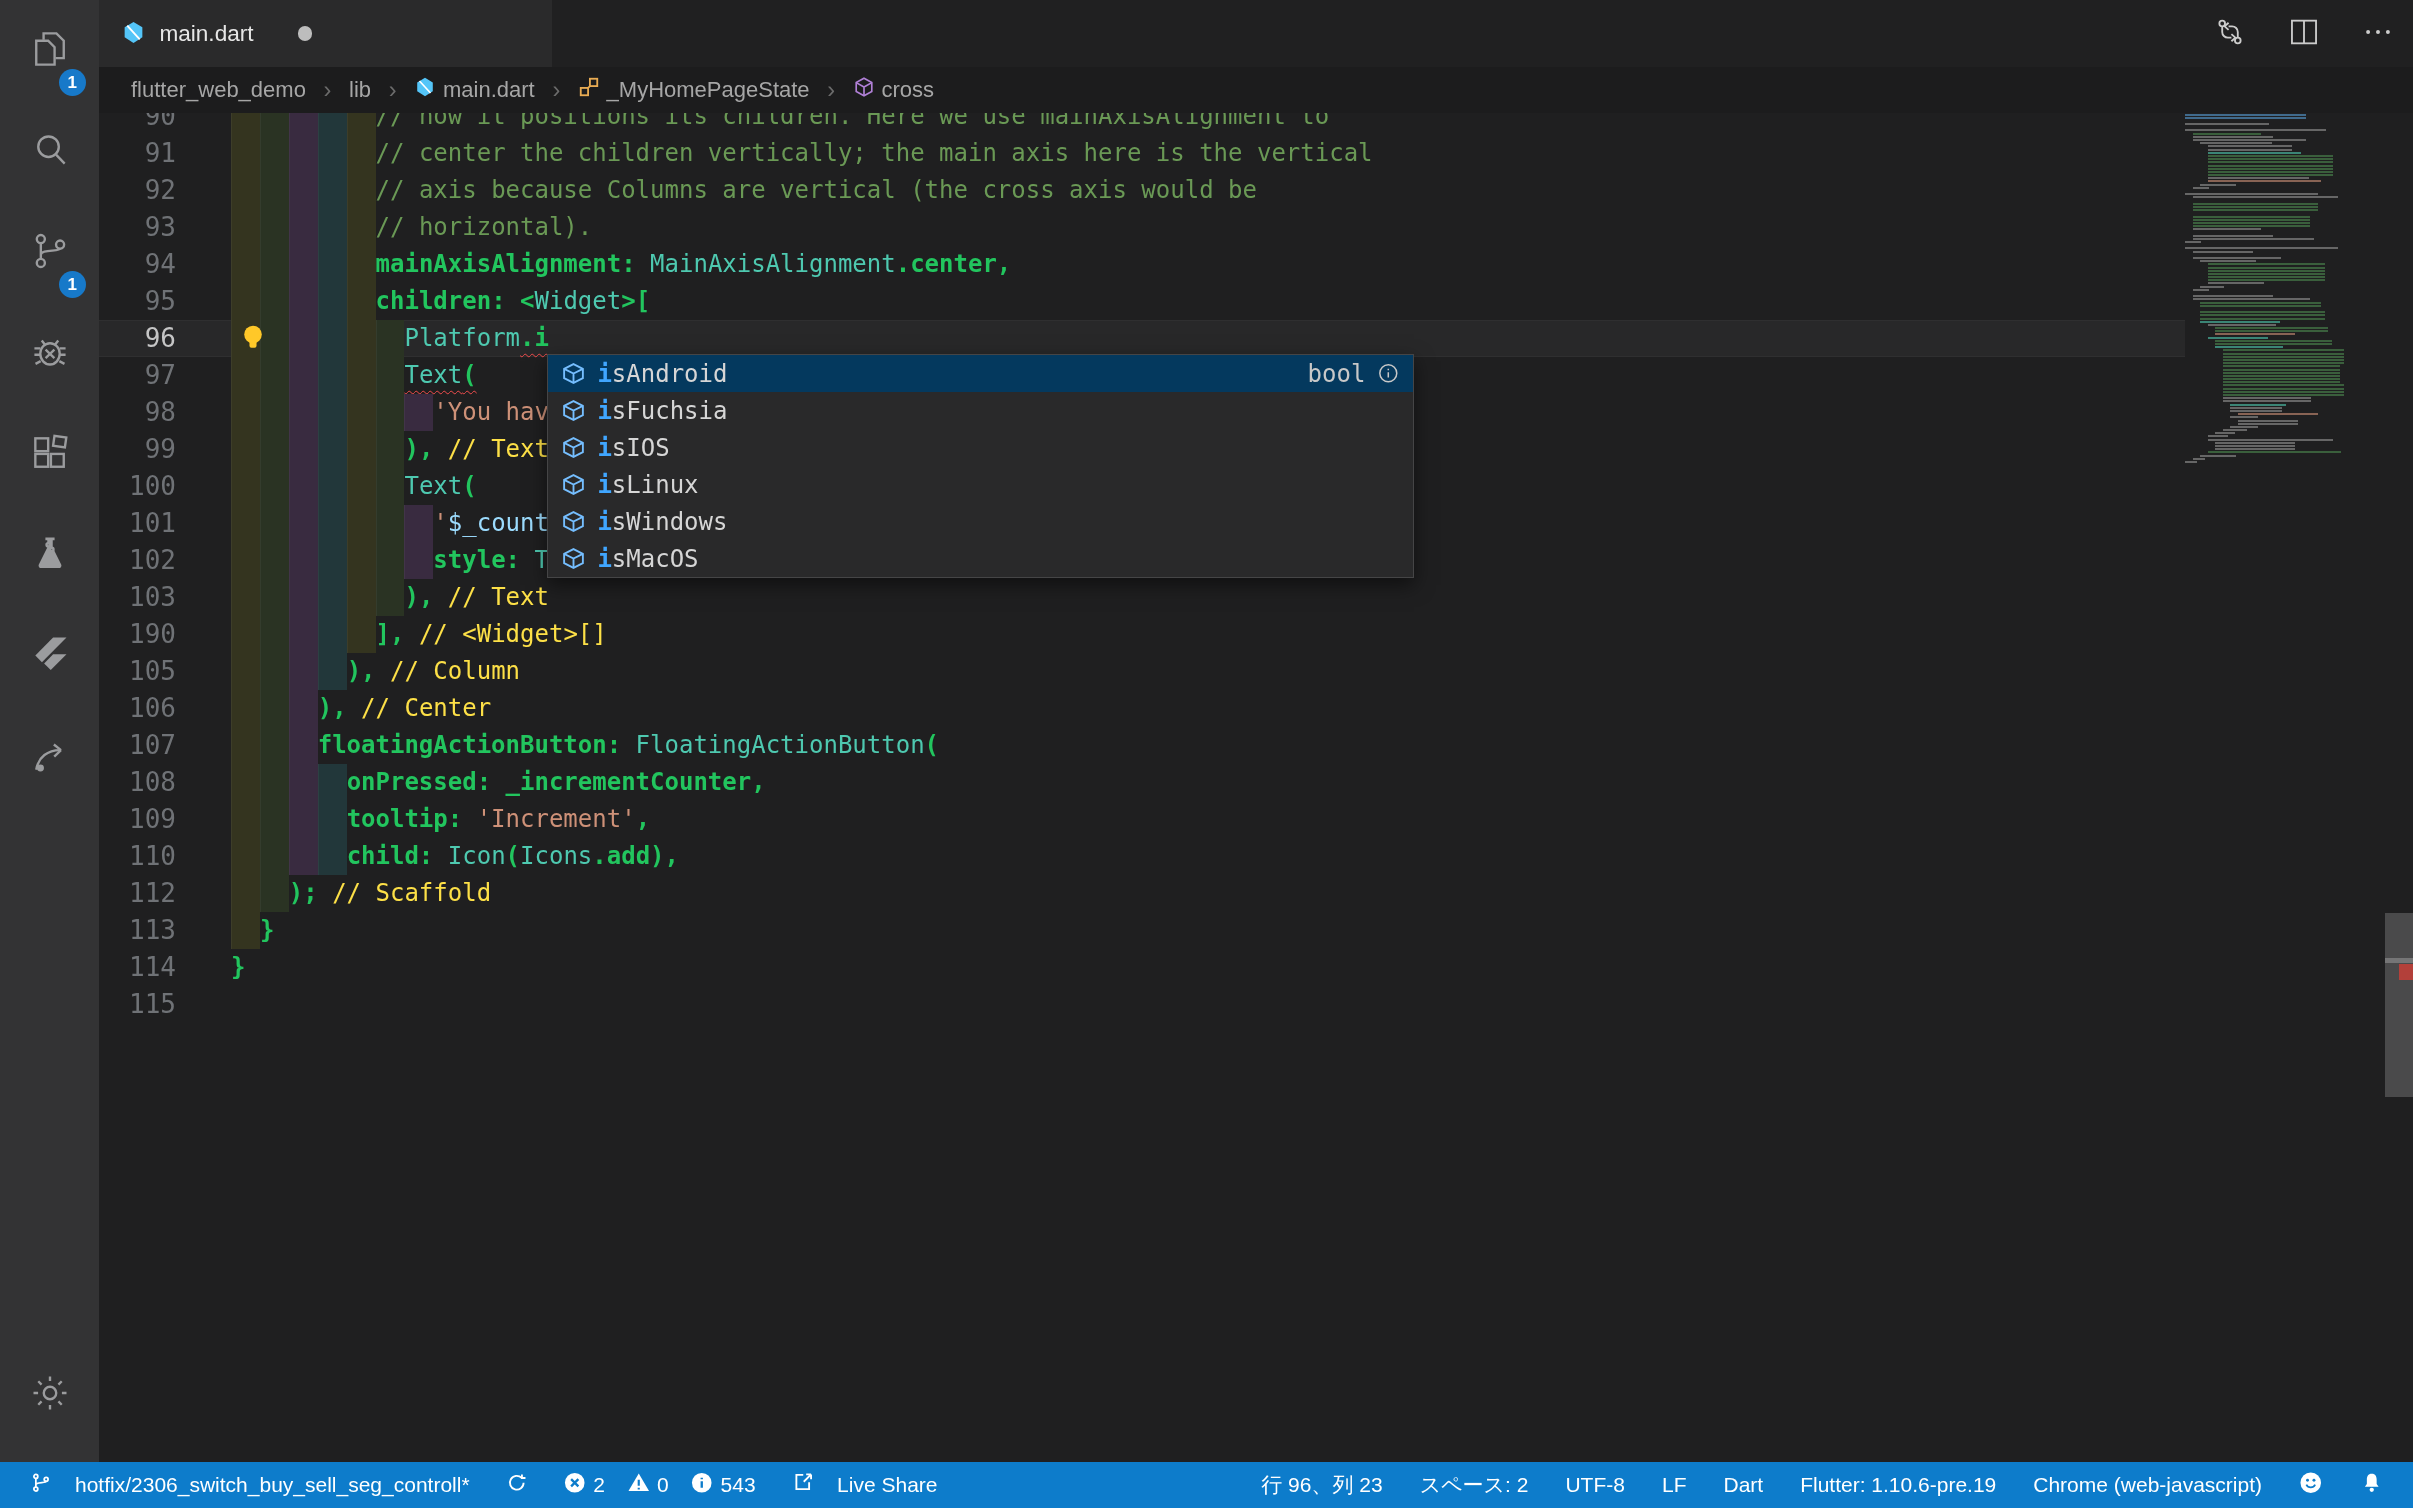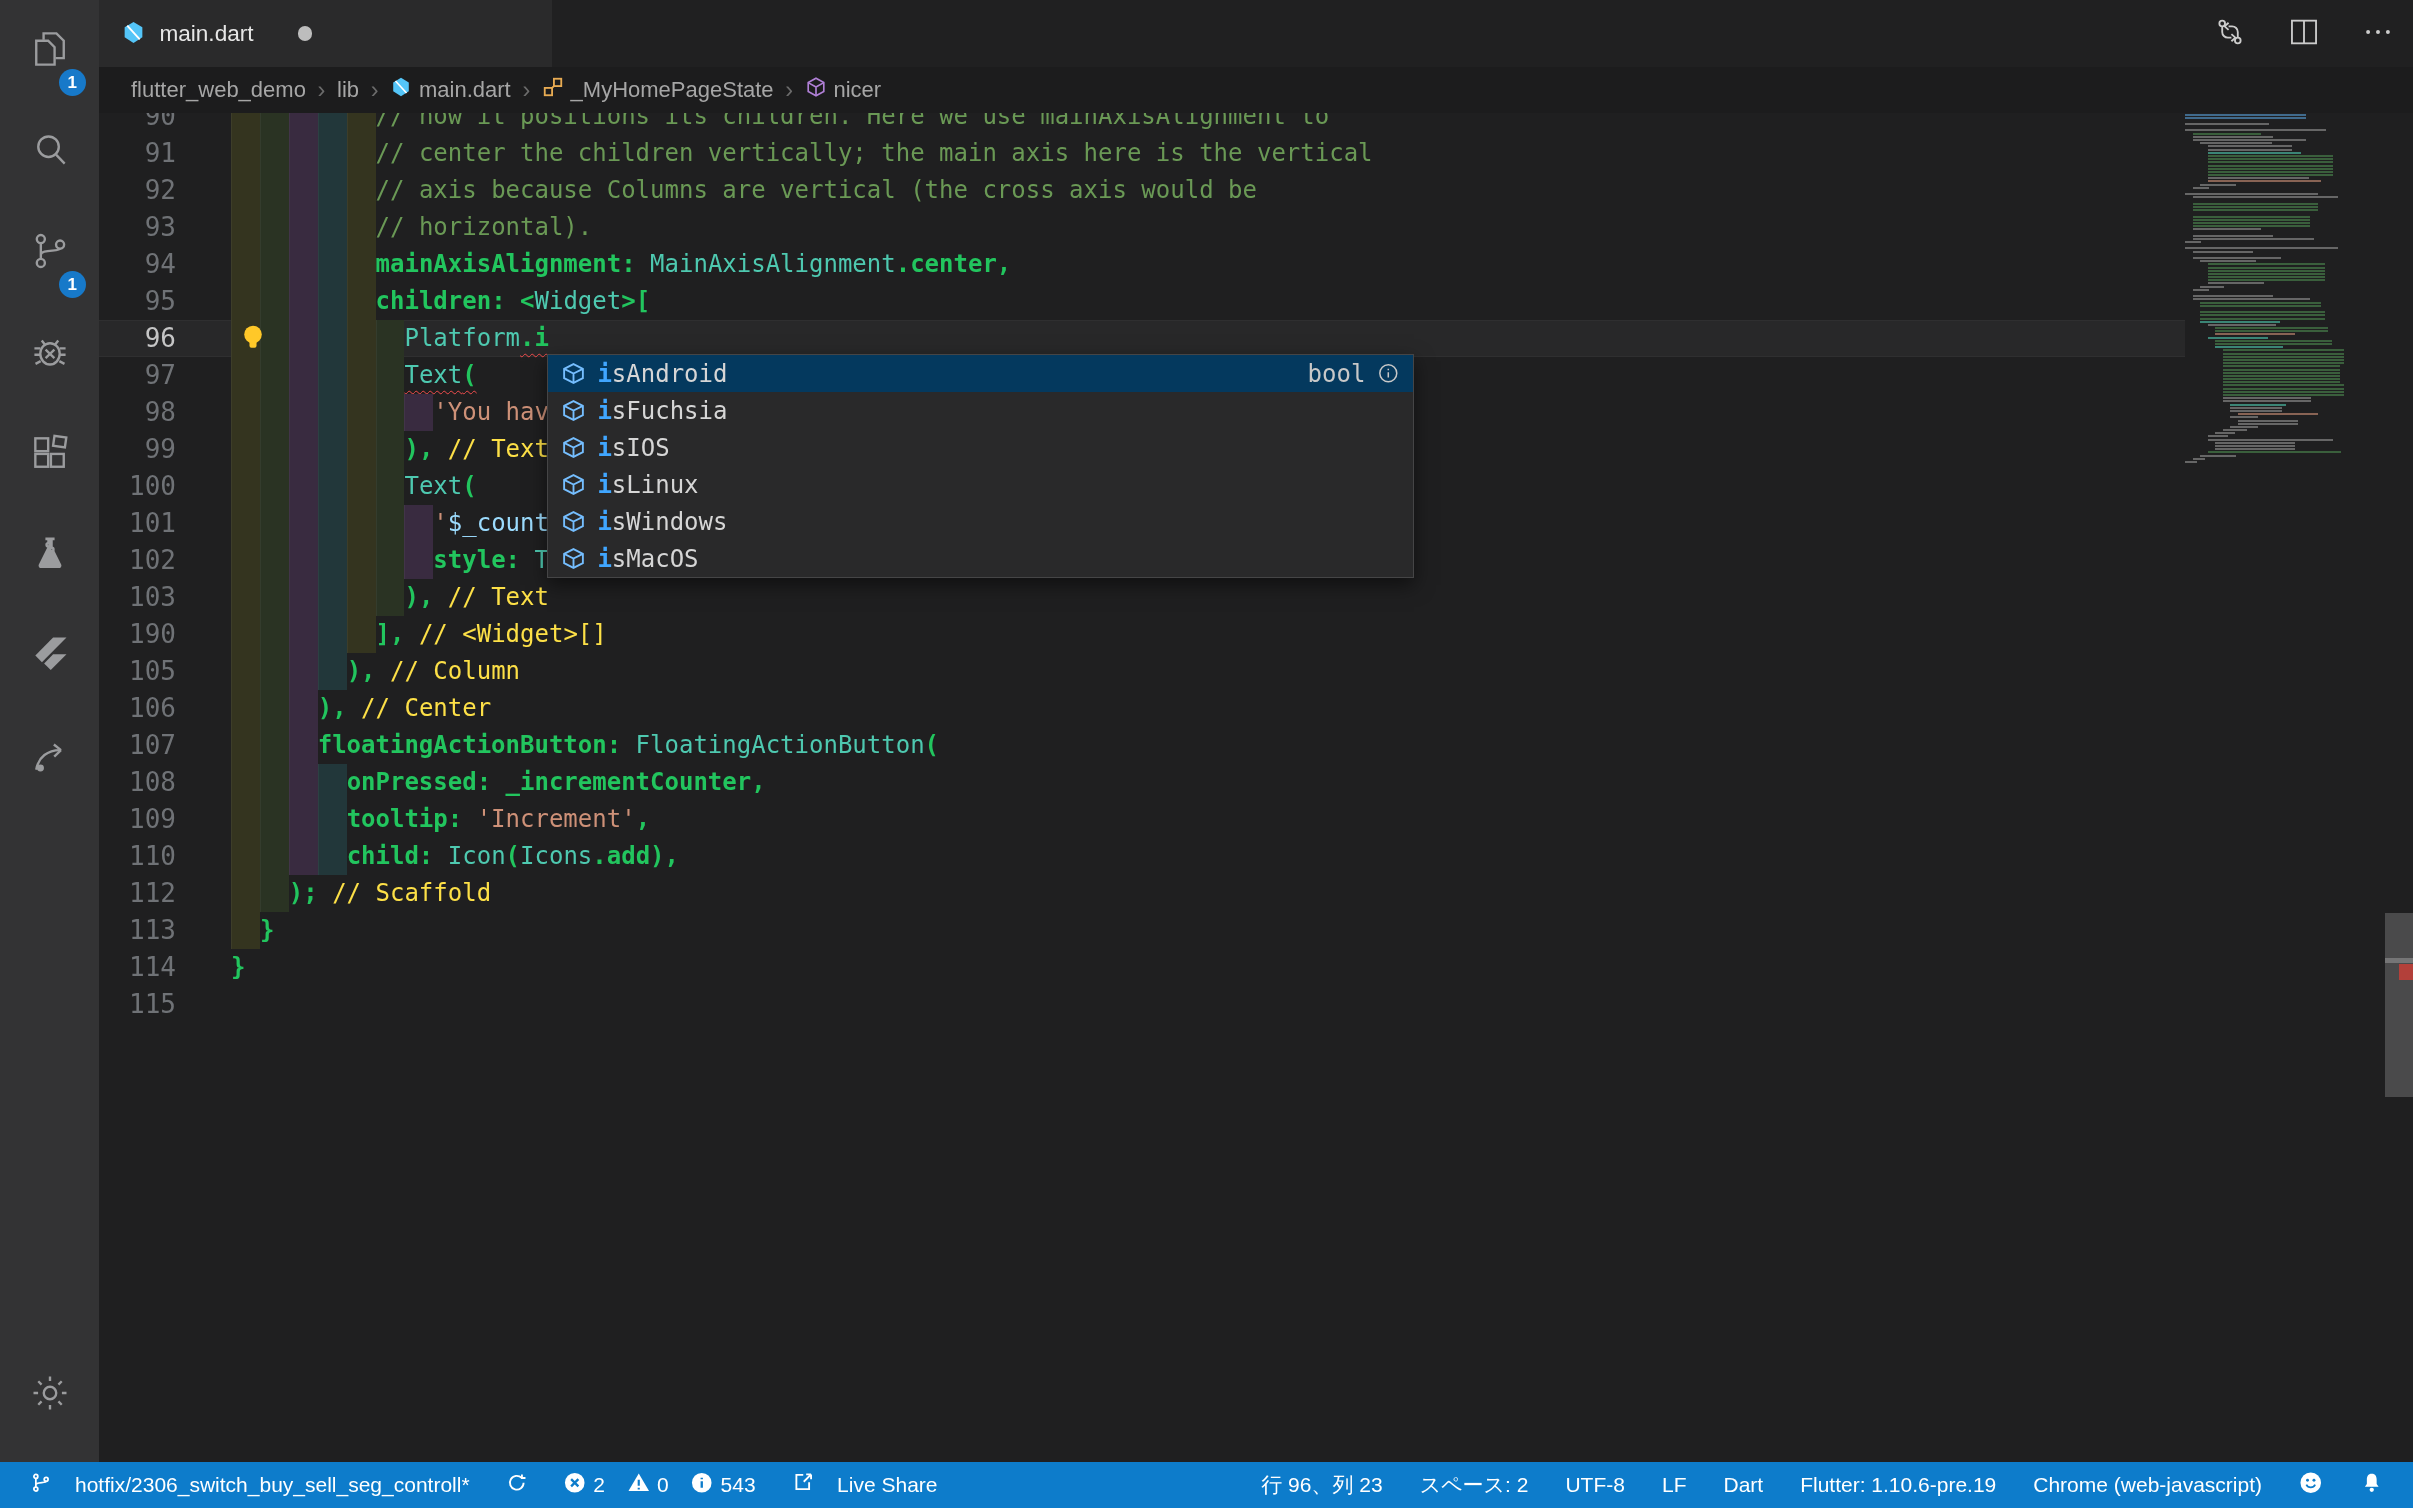--- a/index.html
+++ b/index.html
@@ -25,21 +25,21 @@
          display:flex; align-items:center; padding-left:22px; }
   .tab-label { color:#e6e6e6; font-size:22.6px; margin-left:13.4px; }
   .tab-dot { width:14.2px; height:14.2px; border-radius:50%; background:#bdbdbd; margin-left:44px; }
   .editor-actions { position:absolute; right:18.4px; top:0; height:67px; display:flex;
                     align-items:center; gap:40px; }
   .editor-actions svg { width:34px; height:34px; stroke:#cccccc; fill:none; stroke-width:1.3px; }
 
   
   .breadcrumbs { position:absolute; left:99px; top:67px; right:0; height:46px;
                  background:#1c1c1d; display:flex; align-items:center; padding-left:32px;
-                 font-size:22px; color:#a6a6a6; }
+                 font-size:22px; color:#a6a6a6;gap:6px; }
   .bc-sep { color:#6b6b6b; margin:0 11.7px; font-size:23.5px; }
   .bc-item { display:flex; align-items:center; gap:6.7px; }
   .bc-item svg { width:22px; height:22px; }
 
   
   .editor { position:absolute; left:99px; top:113px; right:0; bottom:46px;
             background:#1f1f20; overflow:hidden; }
   .lines { position:absolute; left:0; top:-15px; width:2315px; }
   .code-row { position:relative; height:37px; white-space:pre;
               font-family:"DejaVu Sans Mono", monospace; font-size:24px;
@@ -227,21 +227,21 @@
       </svg></span>
     <span>_MyHomePageState</span>
     </span>
   <span class="bc-sep">›</span>
   <span class="bc-item">
     <span>
       <svg viewBox="0 0 24 24" width="22" height="22" fill="none" stroke="#B180D7" stroke-width="1.8">
         <polygon points="12,2.5 20.5,7.2 20.5,16.8 12,21.5 3.5,16.8 3.5,7.2"></polygon>
         <path d="M3.5 7.2 12 12l8.5-4.8M12 12v9.5"></path>
       </svg></span>
-    <span>nicer</span>
+    <span>cross</span>
     </span>
 </div>
 
 <div class="editor">
   <div class="lines" id="lines">
       <div class="code-row"><span class="num">90</span><span class="ct"><span class="ib ib0">  </span><span class="ib ib1">  </span><span class="ib ib2">  </span><span class="ib ib3">  </span><span class="ib ib0">  </span><span class="tk-c">// how it positions its children. Here we use mainAxisAlignment to</span></span></div>
       <div class="code-row"><span class="num">91</span><span class="ct"><span class="ib ib0">  </span><span class="ib ib1">  </span><span class="ib ib2">  </span><span class="ib ib3">  </span><span class="ib ib0">  </span><span class="tk-c">// center the children vertically; the main axis here is the vertical</span></span></div>
       <div class="code-row"><span class="num">92</span><span class="ct"><span class="ib ib0">  </span><span class="ib ib1">  </span><span class="ib ib2">  </span><span class="ib ib3">  </span><span class="ib ib0">  </span><span class="tk-c">// axis because Columns are vertical (the cross axis would be</span></span></div>
       <div class="code-row"><span class="num">93</span><span class="ct"><span class="ib ib0">  </span><span class="ib ib1">  </span><span class="ib ib2">  </span><span class="ib ib3">  </span><span class="ib ib0">  </span><span class="tk-c">// horizontal).</span></span></div>
       <div class="code-row"><span class="num">94</span><span class="ct"><span class="ib ib0">  </span><span class="ib ib1">  </span><span class="ib ib2">  </span><span class="ib ib3">  </span><span class="ib ib0">  </span><span class="tk-d">mainAxisAlignment: </span><span class="tk-t">MainAxisAlignment</span><span class="tk-d">.center,</span></span></div>

